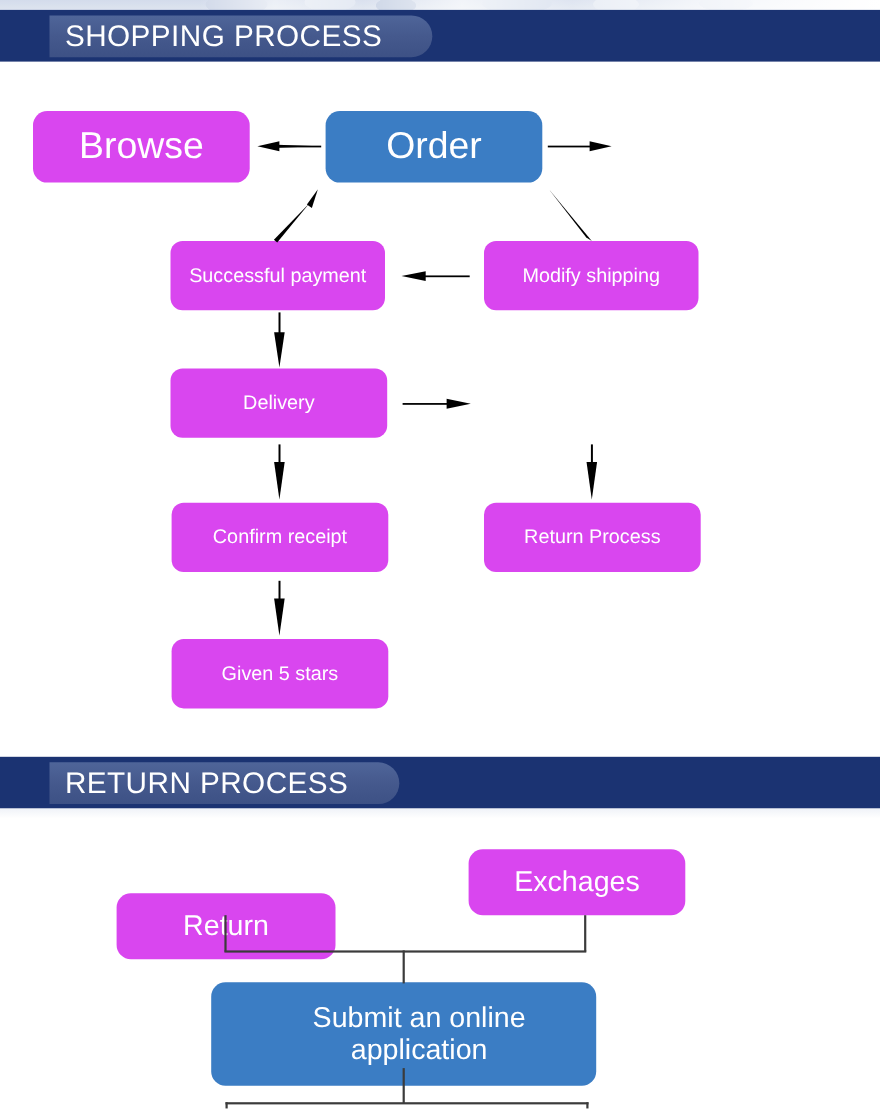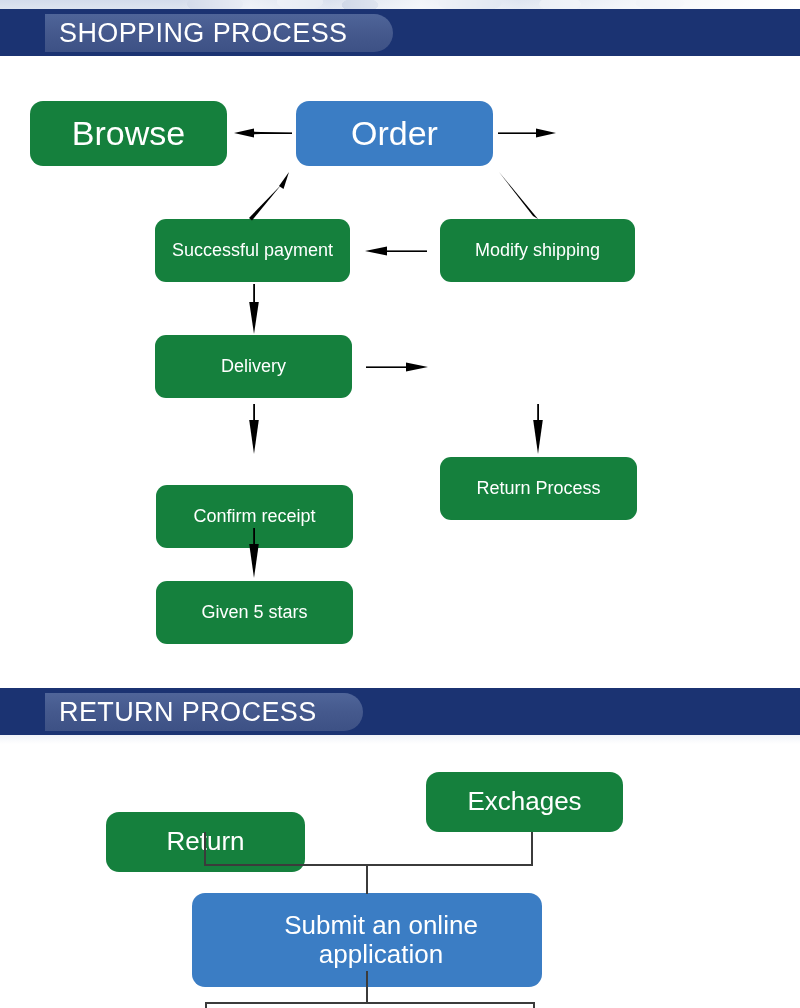--- a/index.html
+++ b/index.html
@@ -95,21 +95,21 @@
     box-sizing: border-box;
     display: flex;
     align-items: center;
     justify-content: center;
     text-align: center;
     color: #ffffff;
     border-radius: 11px;
     line-height: 1.12;
     padding: 2px 6px;
   }
-  .node.red  { background: #15803d; }
+  .node.red  { background: #d946ef; }
   .node.blue { background: #3b7dc4; }
 
   .node.big  { font-size: 34px; border-radius: 13px; }
   .node.mid  { font-size: 18px; }
   .node.xl   { font-size: 26px; border-radius: 13px; }
 
   
   .conn { position: absolute; }
 
   
@@ -150,21 +150,21 @@
 
   <div class="node red mid" style="left:440px; top:219px; width:195px; height:63px;">
     <span>Modify shipping</span>
   </div>
 
   <div class="node red mid" style="left:155px; top:335px; width:197px; height:63px;">
     <span>Delivery</span>
   </div>
 
 
-  <div class="node red mid" style="left:156px; top:457px; width:197px; height:63px;margin-top:28px;">
+  <div class="node red mid" style="left:156px; top:457px; width:197px; height:63px;">
     <span>Confirm receipt</span>
   </div>
 
   <div class="node red mid" style="left:440px; top:457px; width:197px; height:63px;">
     <span>Return Process</span>
   </div>
 
   <div class="node red mid" style="left:156px; top:581px; width:197px; height:63px;">
     <span>Given 5 stars</span>
   </div>

